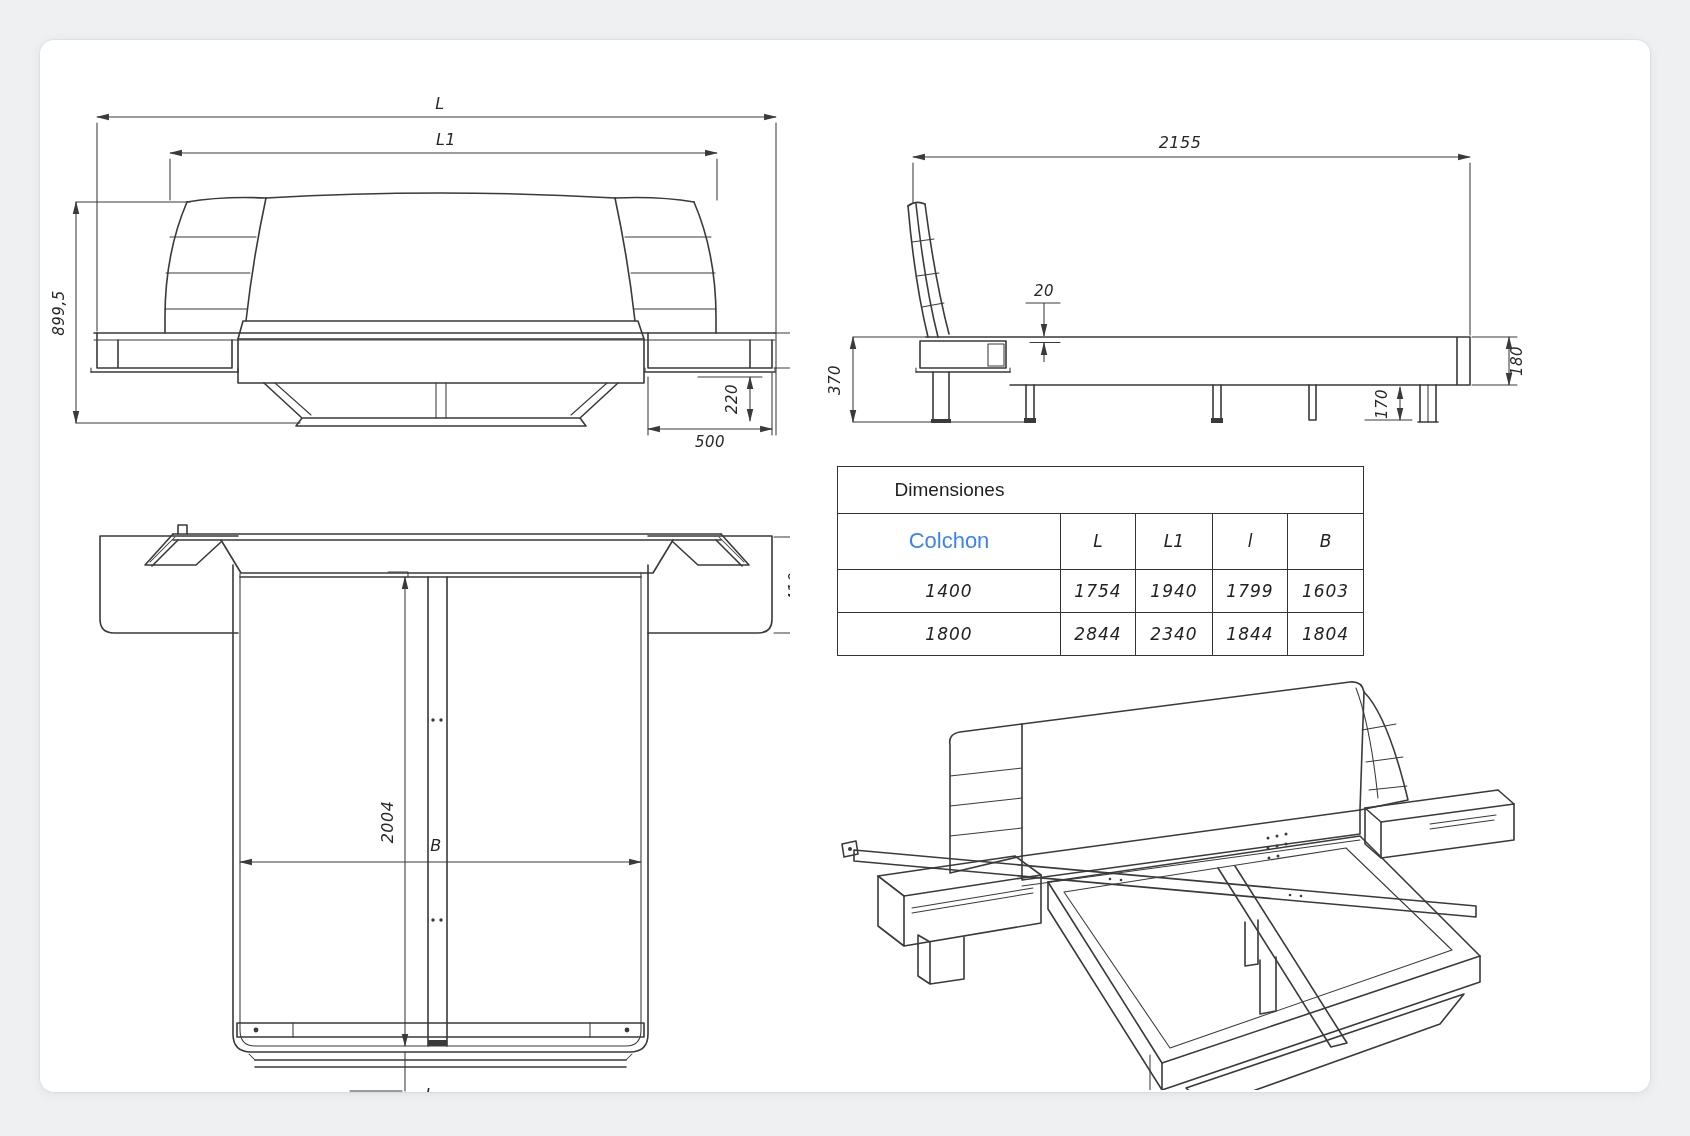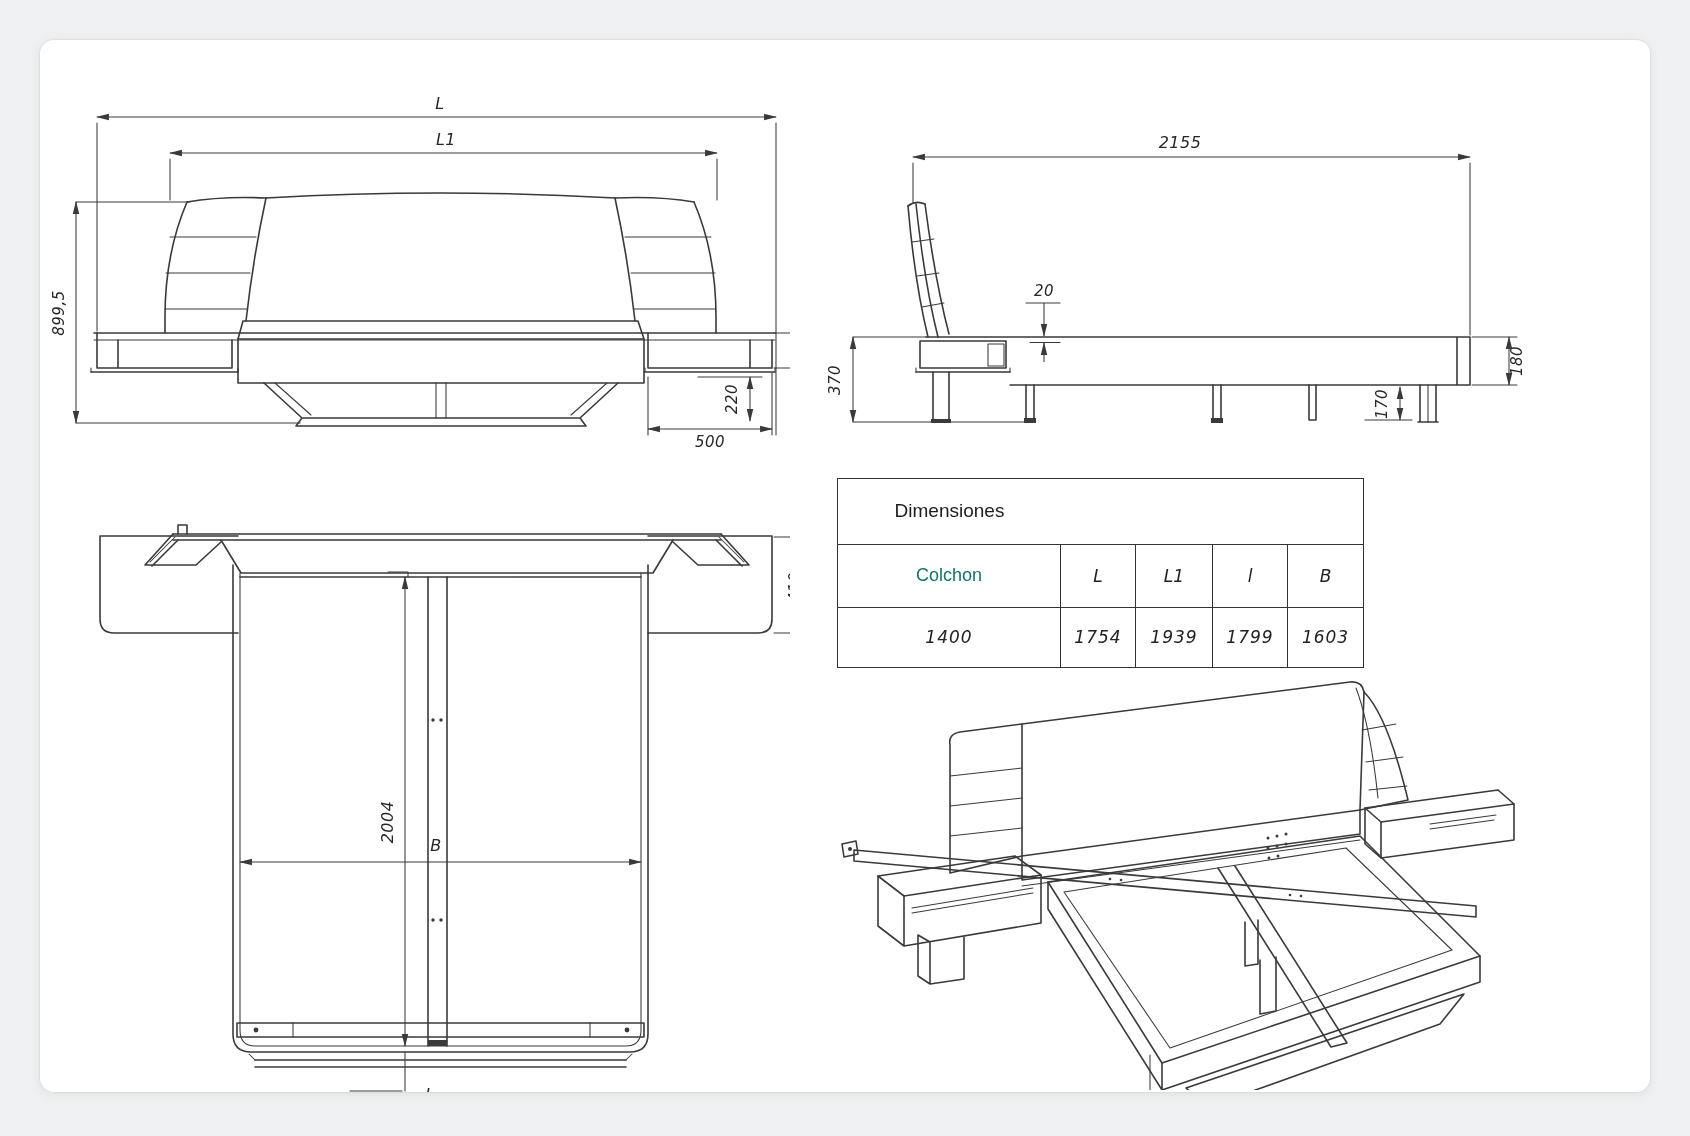--- a/index.html
+++ b/index.html
@@ -8,25 +8,25 @@
         border-radius:14px;box-shadow:0 2px 12px rgba(0,0,0,.07),0 0 0 1px rgba(0,0,0,.04);overflow:hidden;}
   svg{position:absolute;}
   svg .ln{fill:none;stroke:#3a3a3a;stroke-width:1.6;stroke-linejoin:round;stroke-linecap:round;}
   svg .tn{fill:none;stroke:#3a3a3a;stroke-width:1.05;stroke-linejoin:round;stroke-linecap:round;}
   svg .dim{fill:none;stroke:#3a3a3a;stroke-width:1.05;}
   svg .fill{fill:#3a3a3a;stroke:none;}
   svg text{fill:#272727;}
   .dimtxt{font:italic 15px "DejaVu Sans",sans-serif;letter-spacing:.5px;}
   .dimtxt.big{font-size:16px;}
   
-  .dimtable{position:absolute;left:797px;top:438px;width:526px;height:190px;border-collapse:collapse;
+  .dimtable{position:absolute;left:797px;top:426px;width:526px;height:190px;border-collapse:collapse;
             table-layout:fixed;color:#222;}
   .dimtable td{border:1.5px solid #333;text-align:center;vertical-align:middle;padding:0;overflow:hidden;}
   .dimtable .title-cell div{width:223px;text-align:center;font-size:19px;color:#1d1d1d;}
-  .dimtable .head{font-size:18px;color:#0f766e;text-align:center;}
+  .dimtable .head{font-size:22px;color:#3b82f6;text-align:center;}
   .dimtable .var{font:italic 17px "DejaVu Sans",sans-serif;}
   .dimtable .num{font:italic 17px "DejaVu Sans",sans-serif;letter-spacing:1px;margin-top:20px;}
 </style>
 </head>
 <body>
 
 <div class="card">
 
   <svg style="left:10px;top:45px" width="740" height="370" viewBox="0 0 740 370">
     <defs>
@@ -268,20 +268,27 @@
     <tr>
       <td class="head">Colchon</td>
       <td class="var">L</td>
       <td class="var">L1</td>
       <td class="var">l</td>
       <td class="var">B</td>
     </tr>
     <tr>
       <td class="num">1400</td>
       <td class="num">1754</td>
-      <td class="num">1939</td>
+      <td class="num">1940</td>
       <td class="num">1799</td>
       <td class="num">1603</td>
     </tr>
+    <tr>
+      <td class="num">1800</td>
+      <td class="num">2844</td>
+      <td class="num">2340</td>
+      <td class="num">1844</td>
+      <td class="num">1804</td>
+    </tr>
   </tbody>
     </table>
 
 </div>
 
 </body></html>

